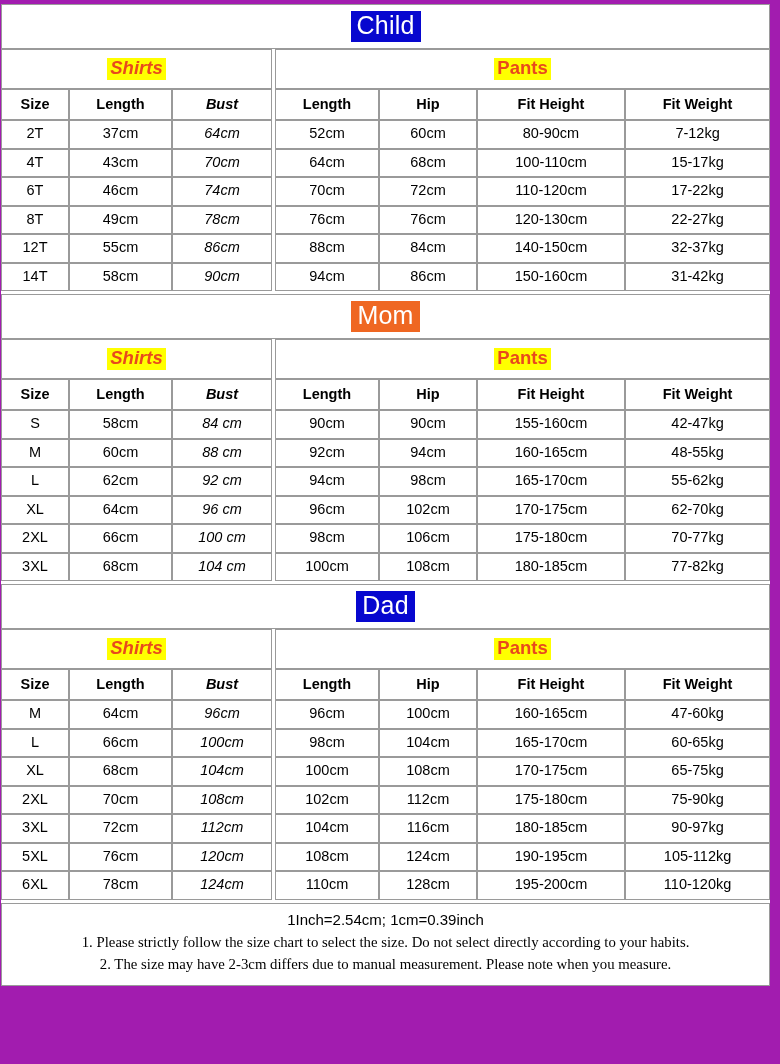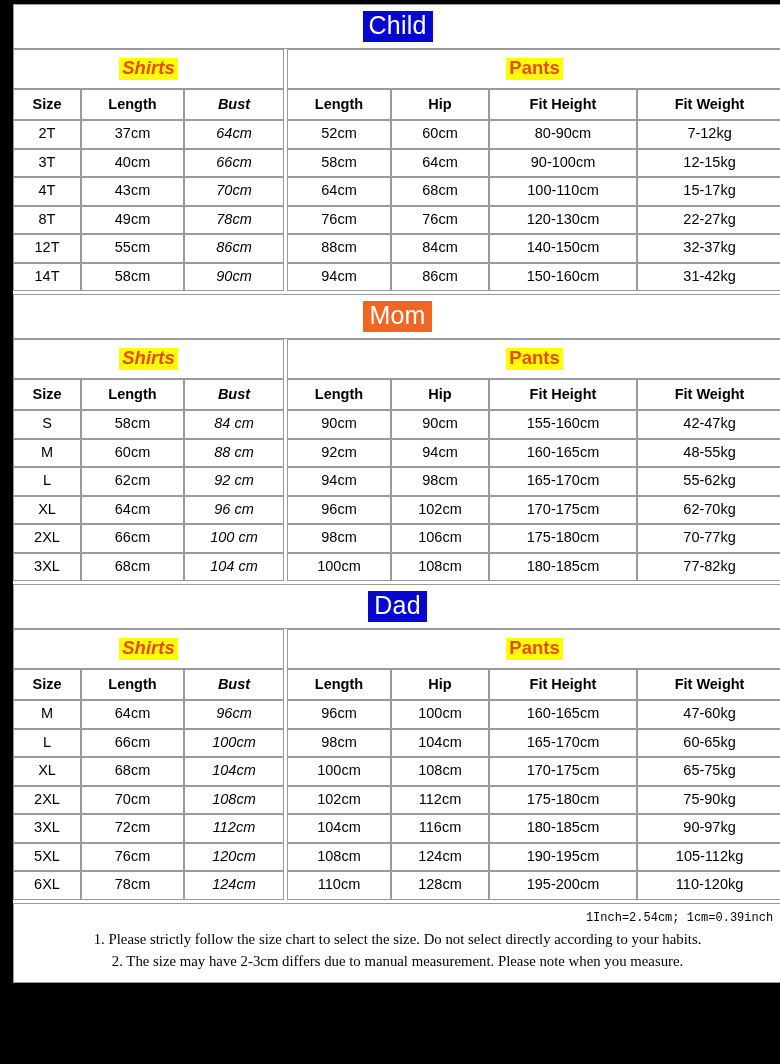--- a/index.html
+++ b/index.html
@@ -5,22 +5,22 @@
   * { box-sizing: border-box; margin: 0; padding: 0; }
   html, body {
     width: 780px;
     height: 1064px;
     background: #ffffff;
     font-family: "Liberation Sans", sans-serif;
   }
   #page {
     width: 780px;
     height: 1064px;
-    background: #000000;
-    padding: 4px 5px 0 13px;
+    background: #a21caf;
+    padding: 4px 5px 0 1px;
     overflow: hidden;
   }
   table.chart {
     width: 766px;
     border-collapse: separate;
     border-spacing: 0;
     table-layout: fixed;
   }
   table.chart td {
     border: 1px solid #9a9a9a;
@@ -92,25 +92,24 @@
 
   
   tr.section-gap td { border: none; height: 3px; padding: 0; background: #ffffff; }
 
   
   td.footer-cell {
     padding: 6px 8px 9px 8px;
     text-align: center;
   }
   .foot-line1 {
-    font-family: Liberation Mono, monospace;
-    font-size: 12px;
+    font-family: Liberation Sans, sans-serif;
+    font-size: 15px;
     color: #000000;
     padding: 2px 0 4px 0;
-    text-align: right;
   }
   .foot-line {
     font-family: "Liberation Serif", serif;
     font-size: 14.8px;
     color: #000000;
     padding: 1px 0 1px 0;
     line-height: 1.35;
   }
 </style>
 </head>
@@ -151,38 +150,38 @@
           <td class="data">2T</td>
           <td class="data">37cm</td>
           <td class="data gap-left">64cm</td>
           <td class="spacer-col"></td>
           <td class="data gap-right">52cm</td>
           <td class="data">60cm</td>
           <td class="data">80-90cm</td>
           <td class="data">7-12kg</td>
         </tr>
         <tr>
-          <td class="data">3T</td>
-          <td class="data">40cm</td>
-          <td class="data gap-left">66cm</td>
-          <td class="spacer-col"></td>
-          <td class="data gap-right">58cm</td>
-          <td class="data">64cm</td>
-          <td class="data">90-100cm</td>
-          <td class="data">12-15kg</td>
-        </tr>
-        <tr>
           <td class="data">4T</td>
           <td class="data">43cm</td>
           <td class="data gap-left">70cm</td>
           <td class="spacer-col"></td>
           <td class="data gap-right">64cm</td>
           <td class="data">68cm</td>
           <td class="data">100-110cm</td>
           <td class="data">15-17kg</td>
+        </tr>
+        <tr>
+          <td class="data">6T</td>
+          <td class="data">46cm</td>
+          <td class="data gap-left">74cm</td>
+          <td class="spacer-col"></td>
+          <td class="data gap-right">70cm</td>
+          <td class="data">72cm</td>
+          <td class="data">110-120cm</td>
+          <td class="data">17-22kg</td>
         </tr>
         <tr>
           <td class="data">8T</td>
           <td class="data">49cm</td>
           <td class="data gap-left">78cm</td>
           <td class="spacer-col"></td>
           <td class="data gap-right">76cm</td>
           <td class="data">76cm</td>
           <td class="data">120-130cm</td>
           <td class="data">22-27kg</td>

